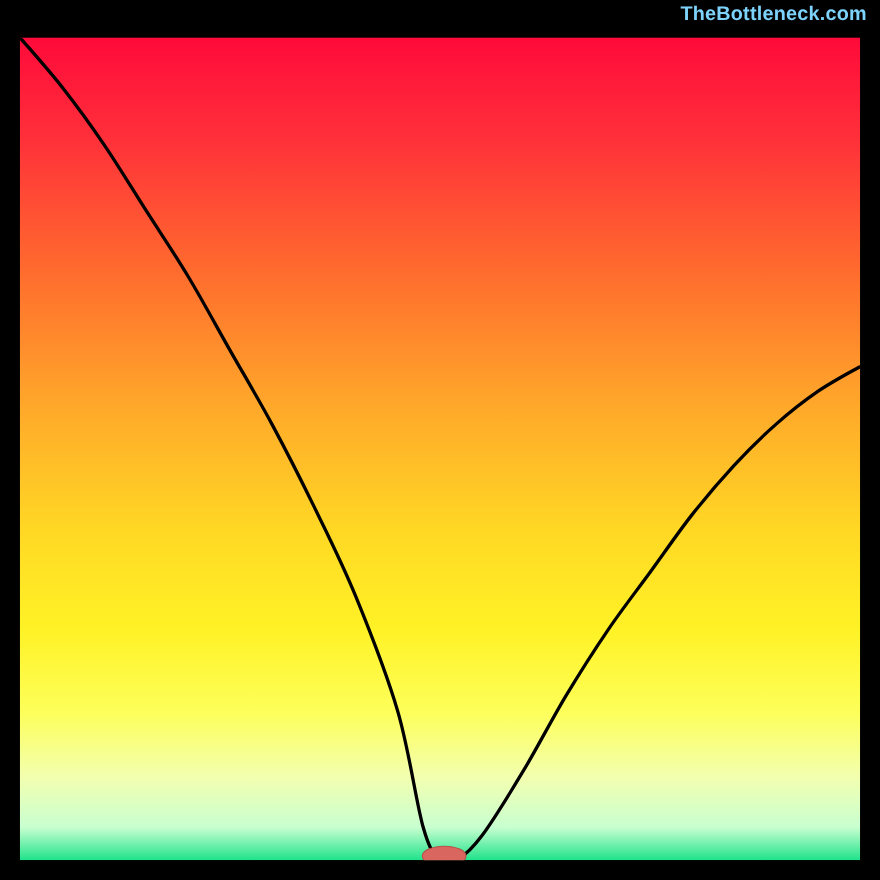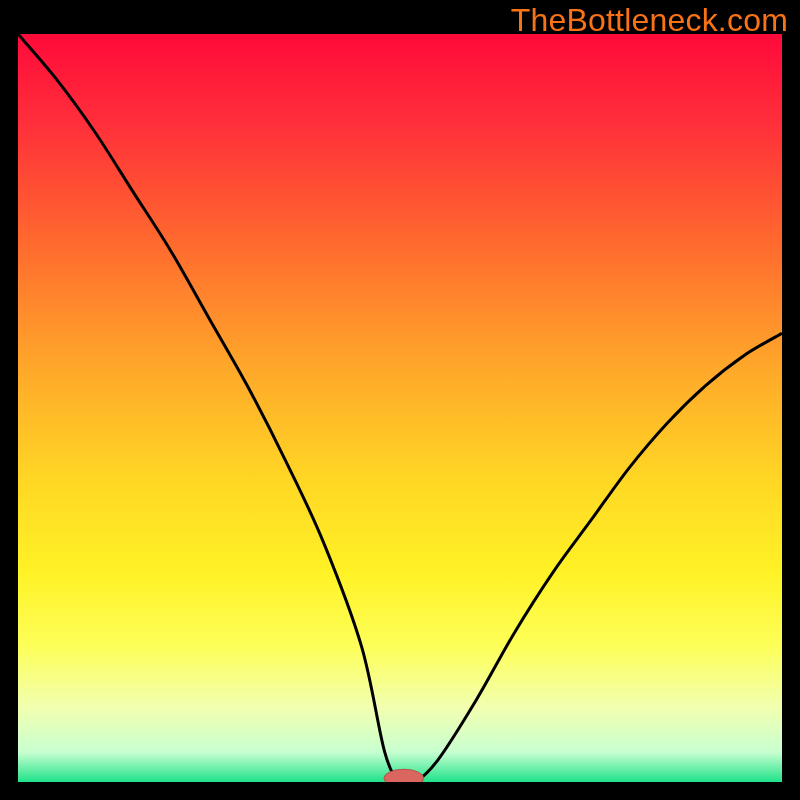--- a/index.html
+++ b/index.html
@@ -14,23 +14,23 @@
   .outer {
     position: relative;
     width: 800px;
     height: 800px;
     background: #000;
   }
   .watermark {
     position: absolute;
     top: 2px;
     right: 12px;
-    color: #f97316;
-    font-size: 32px;
-    font-weight: 400;
+    color: #7dd3fc;
+    font-size: 18px;
+    font-weight: 700;
     letter-spacing: 0.2px;
   }
   .plot-wrap {
     position: absolute;
     left: 18px;
     top: 34px;
     width: 764px;
     height: 748px;
   }
   svg {

